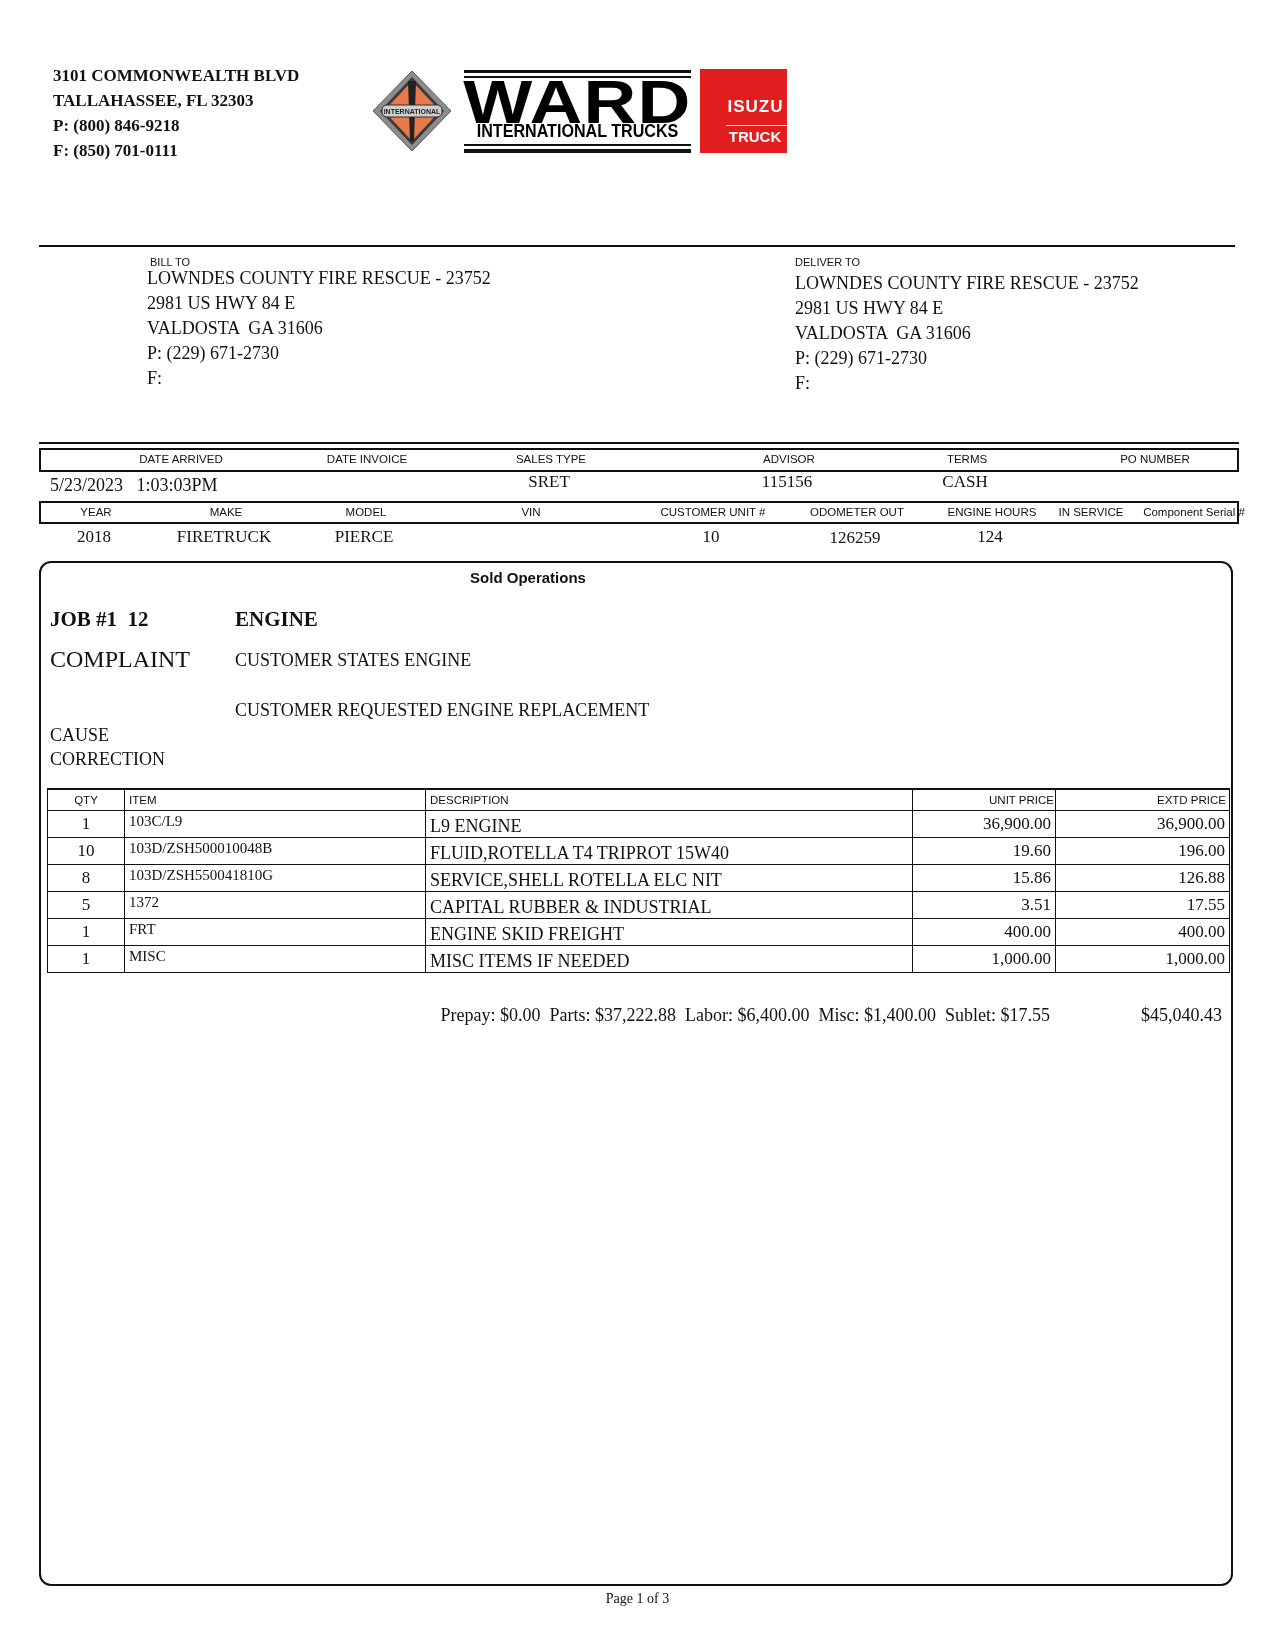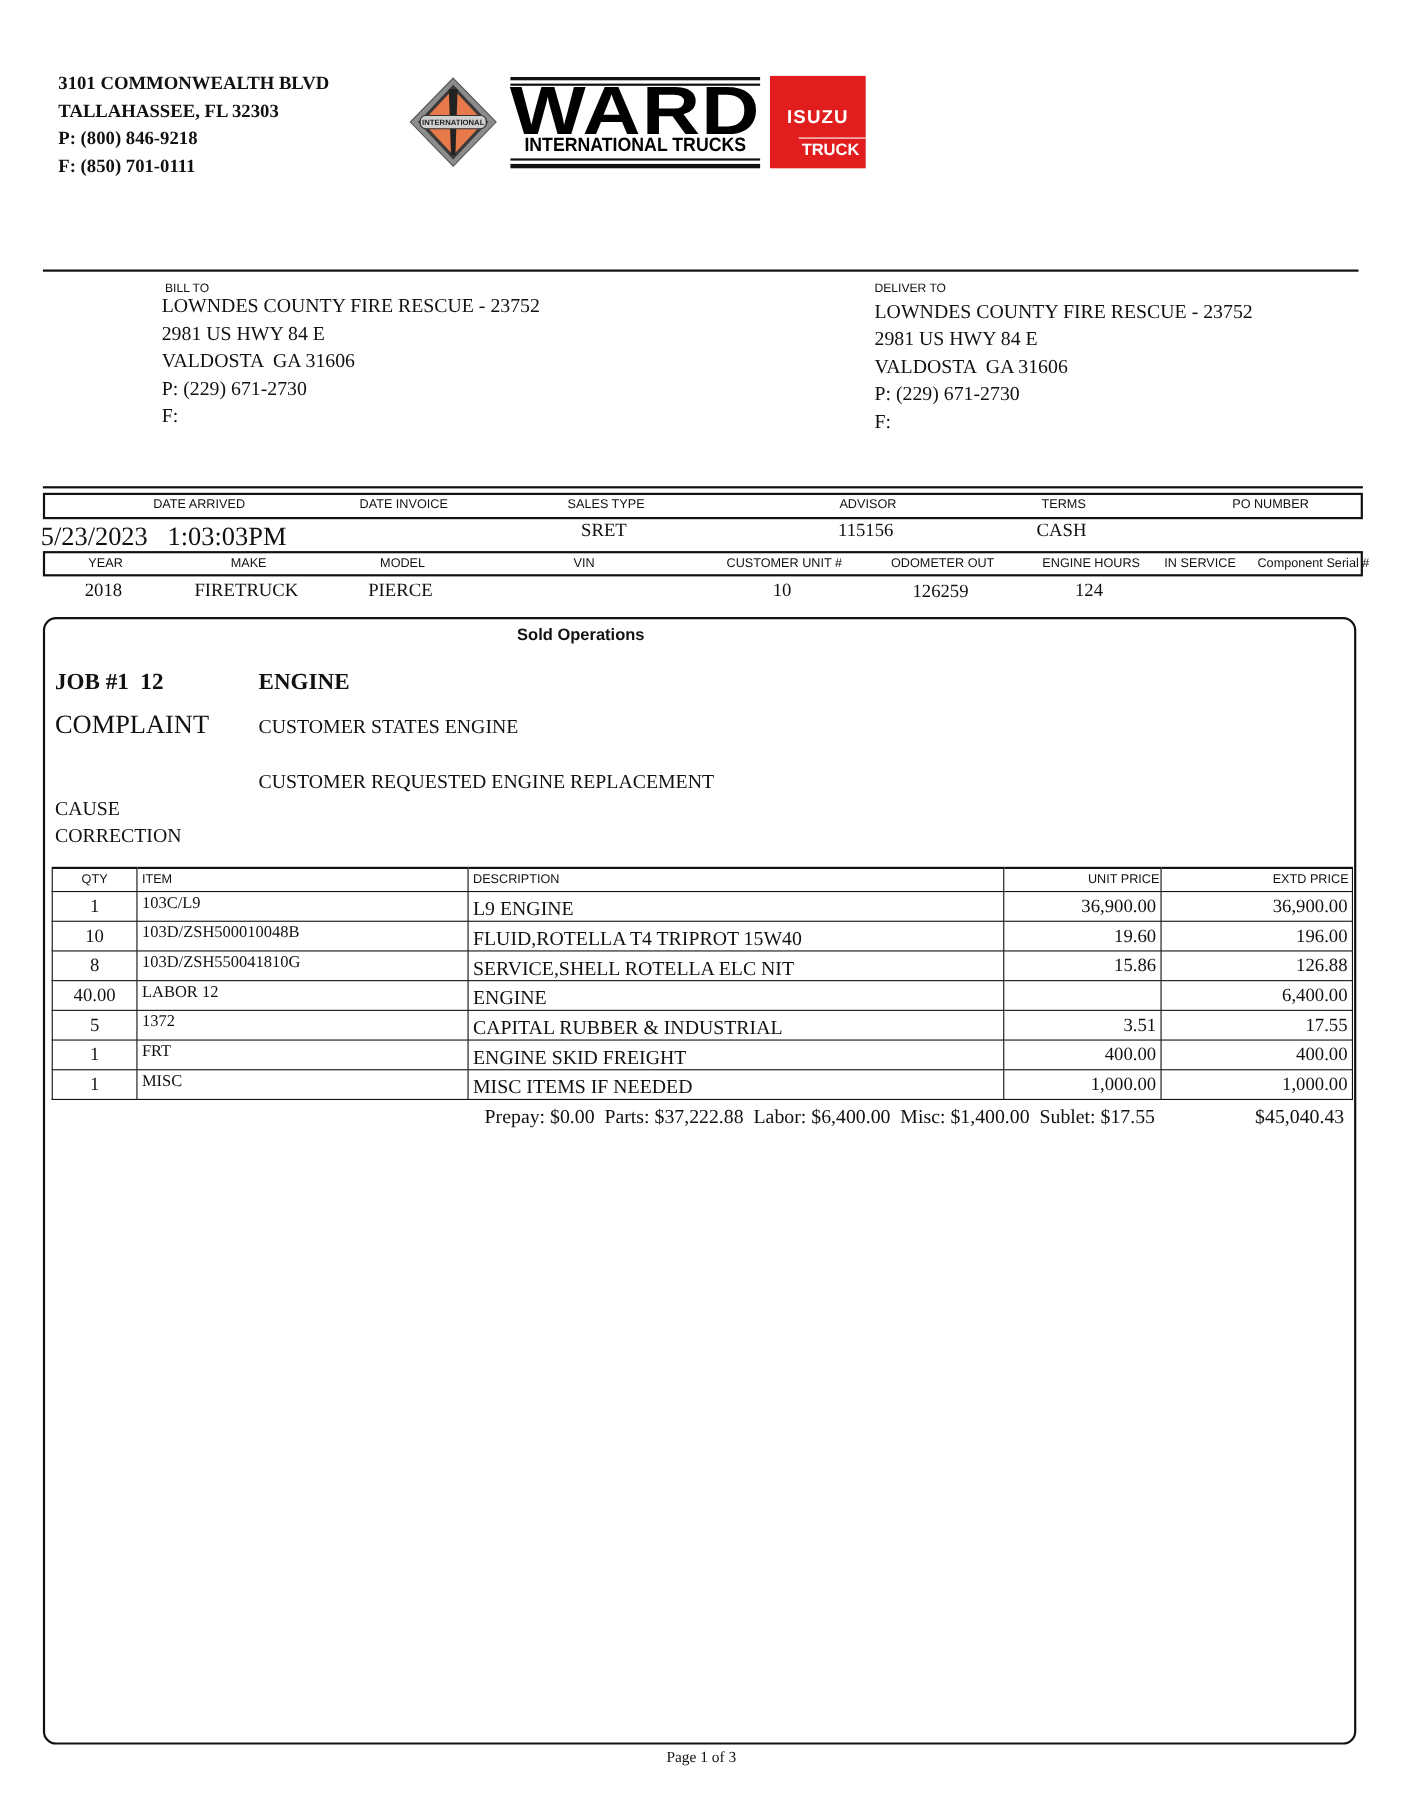--- a/index.html
+++ b/index.html
@@ -11,21 +11,21 @@
   
   .dealer { left:53px; top:63px; font-weight:bold; font-size:17px; line-height:25px; }
 
   
   .logo-intl { left:372px; top:70px; width:80px; height:82px; }
   .logo-ward { left:464px; top:70px; width:227px; height:83px; }
   .ward-bar { position:absolute; left:0; width:100%; background:#111; }
   .ward-title { position:absolute; left:0; width:100%; top:2px; text-align:center; font-family:"Liberation Sans", sans-serif; font-weight:bold; font-size:62px; line-height:60px; letter-spacing:1px; color:#000; transform:scaleX(1.18); }
   .ward-sub { position:absolute; left:0; width:100%; top:51px; text-align:center; font-family:"Liberation Sans", sans-serif; font-weight:bold; font-size:17.5px; line-height:20px; color:#000; transform:scaleX(0.92); }
   .logo-isuzu { left:700px; top:69px; width:87px; height:84px; background:#e21d1d; color:#fff; font-family:"Liberation Sans", sans-serif; font-weight:bold; text-align:center; }
-  .isuzu-name { position:absolute; top:28px; left:0; width:100%; font-size:17px; letter-spacing:1px; }
+  .isuzu-name { position:absolute; top:28px; left:0; width:100%; font-size:17px; letter-spacing:1px;padding-left:12px; }
   .isuzu-line { position:absolute; top:56px; left:26px; width:61px; height:1px; background:#fff; }
   .isuzu-truck { position:absolute; top:59px; left:28px; width:54px; font-size:15px; text-align:center; }
 
   .rule { background:#111; height:2px; }
 
   .addr-label { font-family:"Liberation Sans", sans-serif; font-size:11px; }
   .addr-lines { font-size:18px; line-height:25px; }
 
   .hdr-box { border:2px solid #111; box-sizing:border-box; }
   .hdr-label { position:absolute; font-family:"Liberation Sans", sans-serif; font-size:11.5px; text-align:center; top:3px; }
@@ -112,21 +112,21 @@
 <div class="abs hdr-box" style="left:39px; top:448px; width:1200px; height:24px;">
   <div class="hdr-label" style="left:40px; width:200px;">DATE ARRIVED</div>
   <div class="hdr-label" style="left:226px; width:200px;">DATE INVOICE</div>
   <div class="hdr-label" style="left:410px; width:200px;">SALES TYPE</div>
   <div class="hdr-label" style="left:648px; width:200px;">ADVISOR</div>
   <div class="hdr-label" style="left:826px; width:200px;">TERMS</div>
   <div class="hdr-label" style="left:1014px; width:200px;">PO NUMBER</div>
 </div>
 
 <div class="abs" style="left:37px; top:472px; width:1200px; height:28px;">
-  <div class="hdr-val" style="left:0; top:3px; font-size:24px; white-space:pre; text-align:left;">5/23/2023   1:03:03PM</div>
+  <div class="hdr-val" style="left:13px; top:3px; font-size:18px; white-space:pre; text-align:left;">5/23/2023   1:03:03PM</div>
   <div class="hdr-val" style="left:228px; top:3px; width:200px;"></div>
   <div class="hdr-val" style="left:412px; top:0; width:200px;">SRET</div>
   <div class="hdr-val" style="left:650px; top:0; width:200px;">115156</div>
   <div class="hdr-val" style="left:828px; top:0; width:200px;">CASH</div>
   <div class="hdr-val" style="left:1016px; top:0; width:200px;"></div>
 </div>
 
 <div class="abs hdr-box" style="left:39px; top:501px; width:1200px; height:23px;">
   <div class="hdr-label" style="left:0; width:110px;">YEAR</div>
   <div class="hdr-label" style="left:85px; width:200px;">MAKE</div>
@@ -198,27 +198,20 @@
       <td class="num">196.00</td>
     </tr>
     <tr>
       <td class="qty">8</td>
       <td class="item">103D/ZSH550041810G</td>
       <td class="desc">SERVICE,SHELL ROTELLA ELC NIT</td>
       <td class="num">15.86</td>
       <td class="num">126.88</td>
     </tr>
     <tr>
-      <td class="qty">40.00</td>
-      <td class="item">LABOR 12</td>
-      <td class="desc">ENGINE</td>
-      <td class="num"></td>
-      <td class="num">6,400.00</td>
-    </tr>
-    <tr>
       <td class="qty">5</td>
       <td class="item">1372</td>
       <td class="desc">CAPITAL RUBBER &amp; INDUSTRIAL</td>
       <td class="num">3.51</td>
       <td class="num">17.55</td>
     </tr>
     <tr>
       <td class="qty">1</td>
       <td class="item">FRT</td>
       <td class="desc">ENGINE SKID FREIGHT</td>

